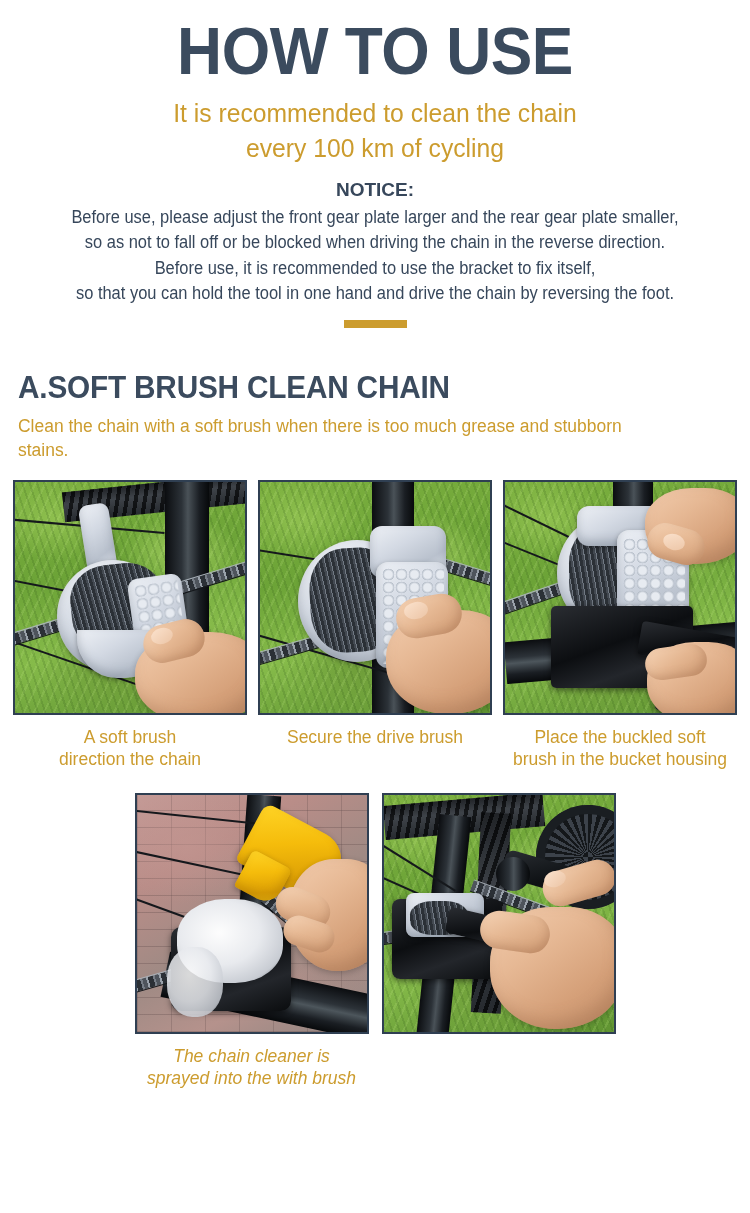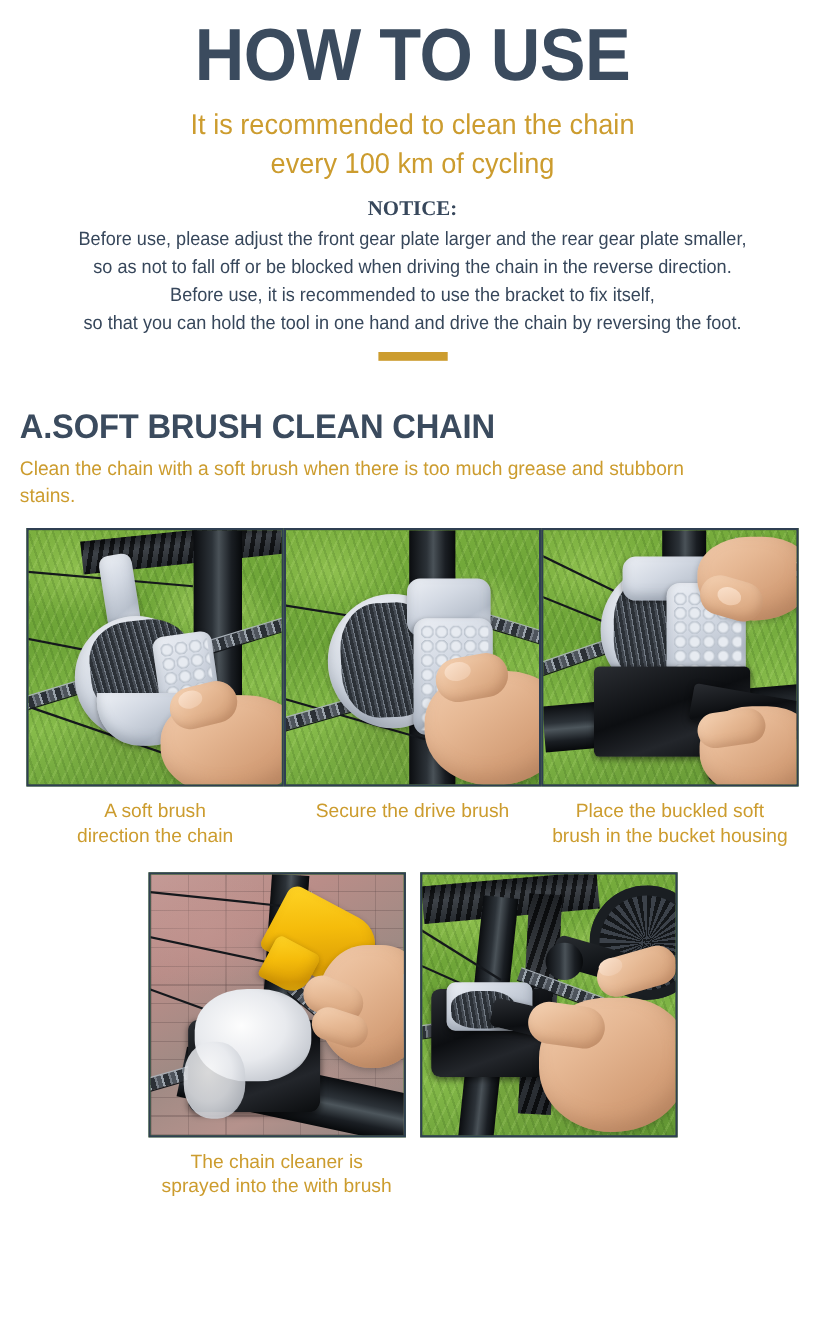--- a/index.html
+++ b/index.html
@@ -43,21 +43,20 @@
   .notice-wrap {
     text-align: center;
     padding-top: 13px;
   }
   .notice-title {
     color: #37475b;
     font-size: 19px;
     font-weight: 700;
     line-height: 1.25;
     margin: 0 0 3px 0;
-    font-family: Liberation Serif, serif;
   }
   .notice-line {
     display: block;
     color: #37475b;
     font-size: 17.5px;
     font-weight: 400;
     line-height: 1.45;
     transform: scaleX(0.94);
   }
 
@@ -98,20 +97,21 @@
     padding-top: 12px;
     max-width: 640px;
     transform: scaleX(0.97);
     transform-origin: left center;
   }
 
   
   .photo-row {
     display: flex;
     justify-content: center;
+    gap: 11px;
     padding-top: 17px;
   }
   .photo-cell {
     width: 234px;
   }
   .photo-frame {
     width: 234px;
     height: 235px;
     border: 2px solid #2f3f52;
     box-sizing: border-box;
@@ -127,20 +127,21 @@
     padding-top: 12px;
     white-space: nowrap;
   }
   .caption .cap-line { display: block; }
 
   .photo-row-bottom {
     display: flex;
     justify-content: center;
     gap: 13px;
     padding-top: 22px;
+    font-style: italic;
   }
   .photo-frame-tall {
     width: 234px;
     height: 241px;
   }
 
   
   .scene { position: absolute; inset: 0; }
 
   .grass {

